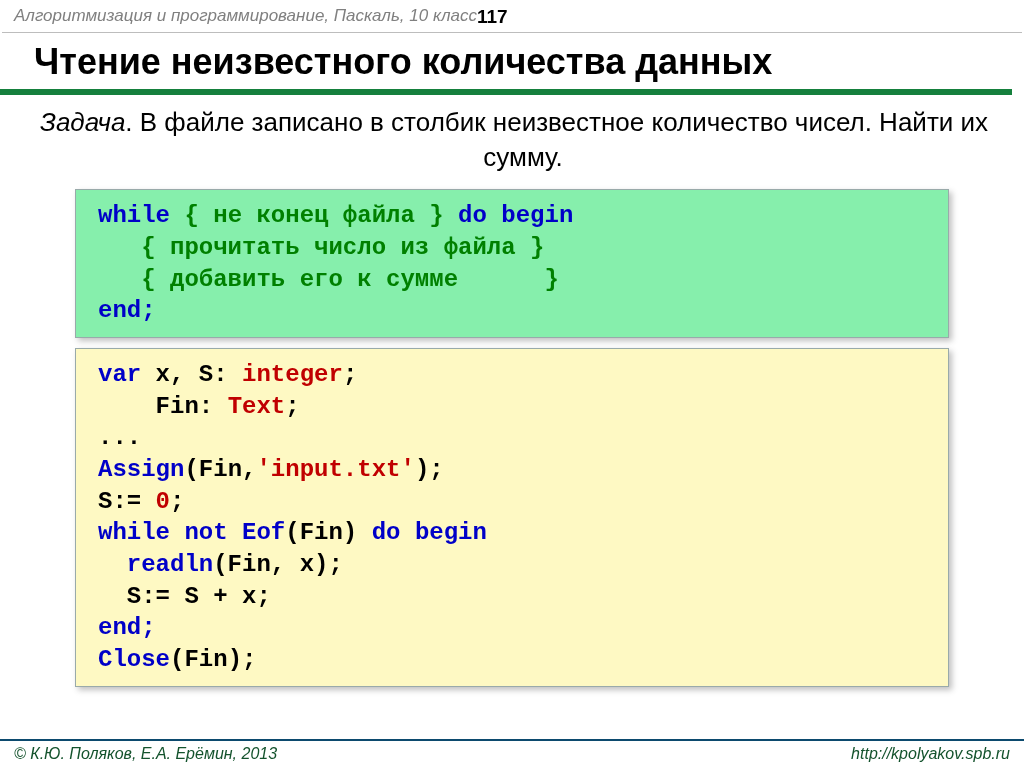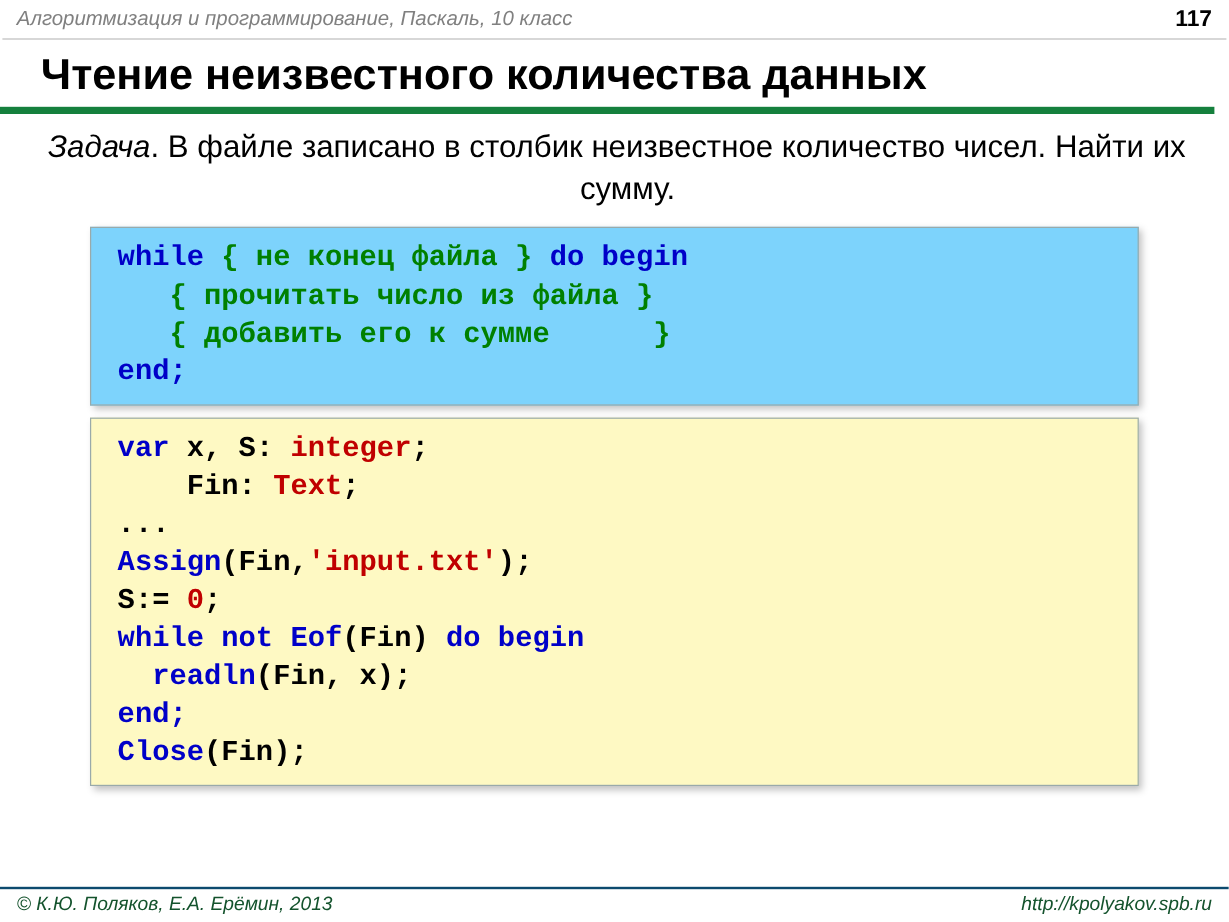--- a/index.html
+++ b/index.html
@@ -10,21 +10,20 @@
     background: #ffffff;
     overflow: hidden;
     position: relative;
   }
   .topbar {
     padding: 6px 14px 4px 14px;
     color: #808080;
     font-size: 17px;
     font-style: italic;
     display: flex;
-    justify-content: space-between;
   }
   .pagenum {
     font-style: normal;
     font-weight: bold;
     color: #000;
     font-size: 19px;
   }
   .divider-top { border-top: 1px solid #bdbdbd; margin: 0 2px; }
   .title {
     font-size: 36px;
@@ -46,21 +45,21 @@
   .codebox {
     margin: 4px 75px 10px 75px;
     border: 1px solid #9aa;
     padding: 10px 18px 10px 22px;
     font-family: "Courier New", monospace;
     font-size: 24px;
     font-weight: bold;
     line-height: 1.32;
     box-shadow: 3px 3px 6px rgba(0,0,0,0.25);
   }
-  .codebox.gray { background: #7dd3fc; }
+  .codebox.gray { background: #86efac; }
   .codebox.yellow { background: #fef9c3; margin-top: 4px; }
   .kw-blue  { color: #0000c8; }
   .kw-green { color: #008000; }
   .kw-red   { color: #c00000; }
   .footer {
     position: absolute;
     bottom: 0;
     left: 0; right: 0;
     border-top: 2px solid #0c4a6e;
     padding: 4px 14px 5px 14px;
@@ -95,20 +94,21 @@
 </div>
 
 <div class="codebox yellow">
   <div class="code-line"><span class="kw-blue">var</span><span> x, S: </span><span class="kw-red">integer</span><span>;</span></div>
   <div class="code-line"><span>    Fin: </span><span class="kw-red">Text</span><span>;</span></div>
   <div class="code-line">...</div>
   <div class="code-line"><span class="kw-blue">Assign</span><span>(Fin,</span><span class="kw-red">'input.txt'</span><span>);</span></div>
   <div class="code-line"><span>S:= </span><span class="kw-red">0</span><span>;</span></div>
   <div class="code-line"><span class="kw-blue">while not </span><span class="kw-blue">Eof</span><span>(Fin) </span><span class="kw-blue">do begin</span></div>
   <div class="code-line"><span class="kw-blue">  readln</span><span>(Fin, x);</span></div>
+  <div class="code-line">  S:= S + x;</div>
   <div class="code-line kw-blue">end;</div>
   <div class="code-line"><span class="kw-blue">Close</span><span>(Fin);</span></div>
 </div>
 
 <div class="footer">
   <span>© К.Ю. Поляков, Е.А. Ерёмин, 2013</span>
   <span>http://kpolyakov.spb.ru</span>
 </div>
 
 </body></html>

